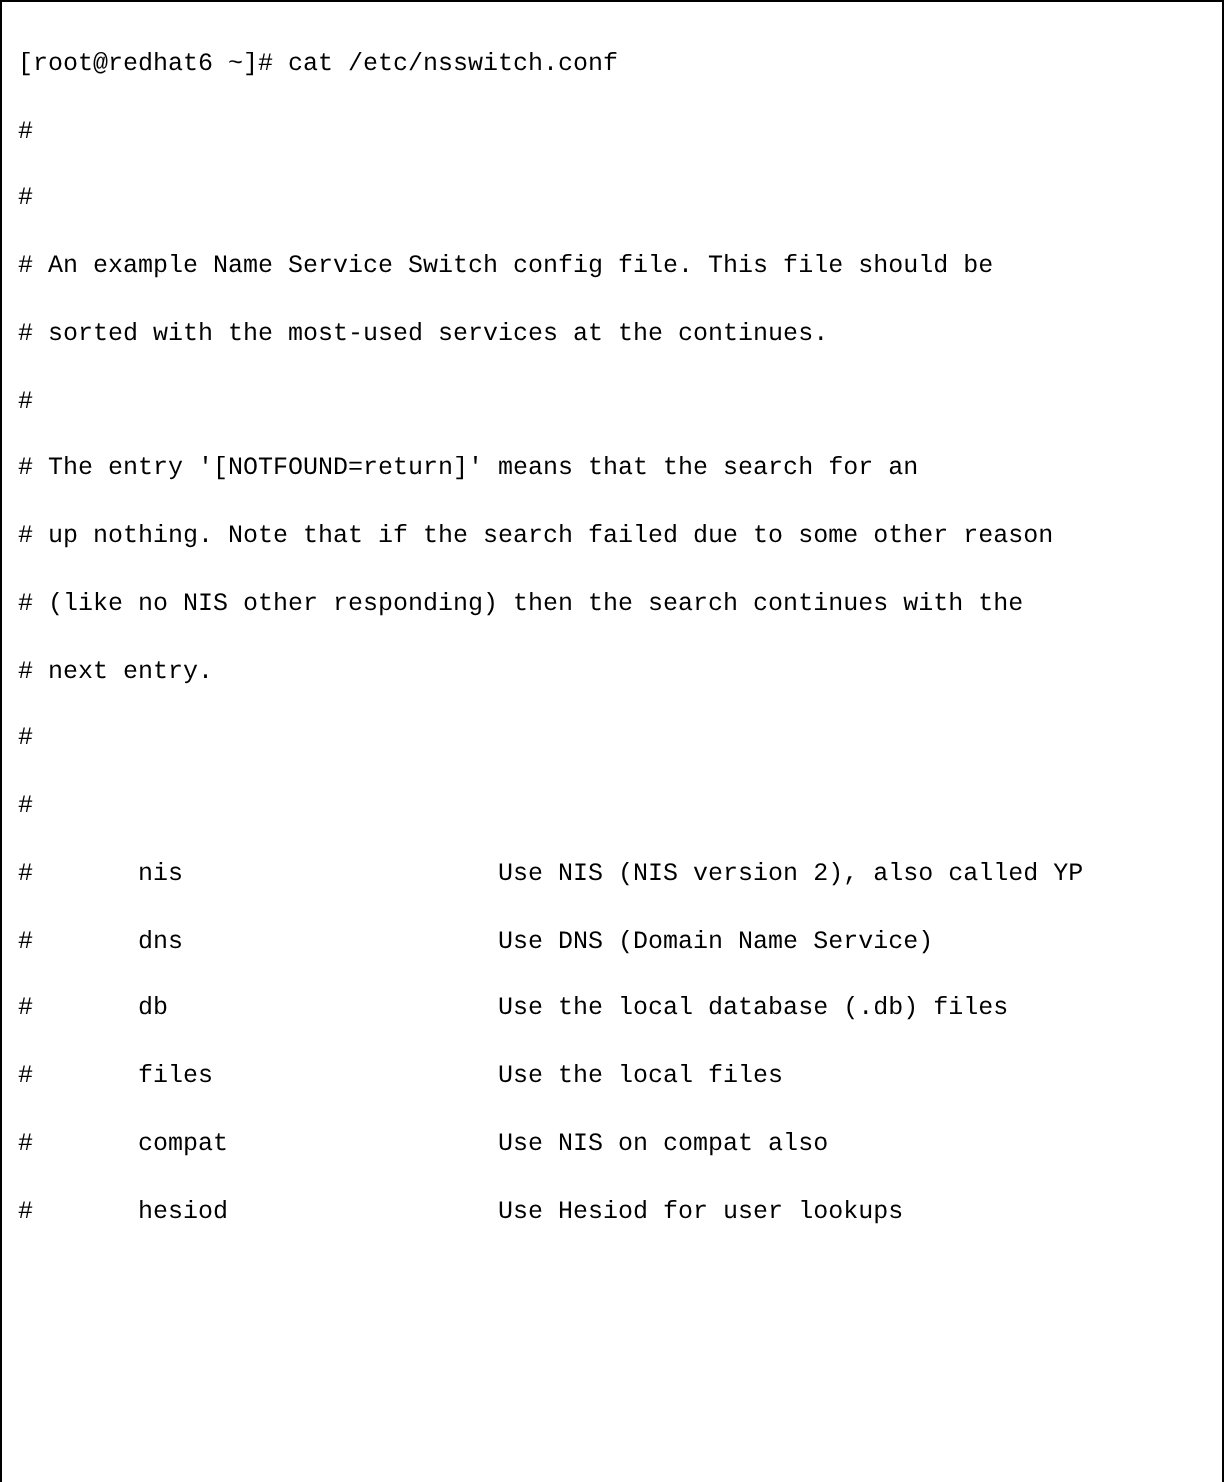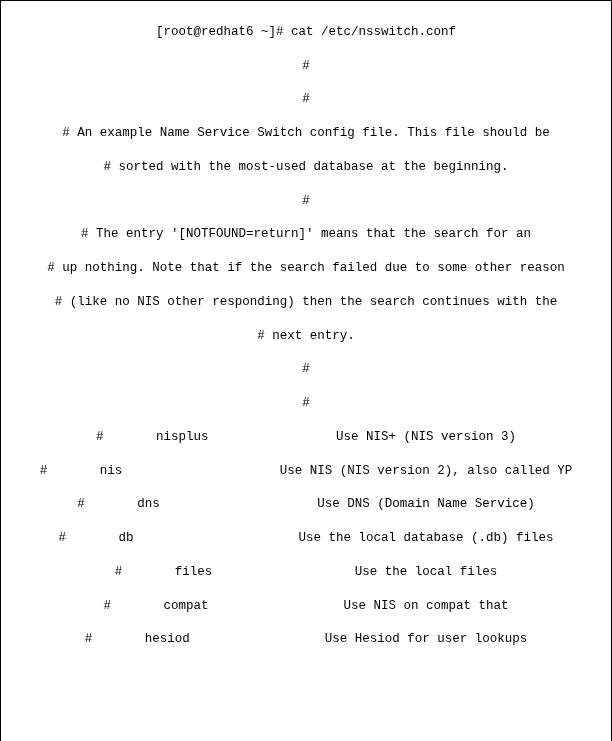--- a/index.html
+++ b/index.html
@@ -16,45 +16,43 @@
       padding: 6px 8px;
       width: 612px;
       border: 1px solid #000000;
     }
     .terminal {
       white-space: pre;
       overflow: hidden;
     }
     .line {
       white-space: pre;
-      text-align: center;
     }
   </style>
 </head>
 <body>
 
 <div class="terminal">
 <div class="line">[root@redhat6 ~]# cat /etc/nsswitch.conf</div>
 <div class="line">#</div>
 <div class="line">#</div>
 <div class="line"># An example Name Service Switch config file. This file should be</div>
-<div class="line"># sorted with the most-used database at the beginning.</div>
+<div class="line"># sorted with the most-used services at the continues.</div>
 <div class="line">#</div>
 <div class="line"># The entry '[NOTFOUND=return]' means that the search for an</div>
 <div class="line"># up nothing. Note that if the search failed due to some other reason</div>
 <div class="line"># (like no NIS other responding) then the search continues with the</div>
 <div class="line"># next entry.</div>
 <div class="line">#</div>
 <div class="line">#</div>
-<div class="line">#       nisplus                 Use NIS+ (NIS version 3)</div>
 <div class="line">#       nis                     Use NIS (NIS version 2), also called YP</div>
 <div class="line">#       dns                     Use DNS (Domain Name Service)</div>
 <div class="line">#       db                      Use the local database (.db) files</div>
 <div class="line">#       files                   Use the local files</div>
-<div class="line">#       compat                  Use NIS on compat that</div>
+<div class="line">#       compat                  Use NIS on compat also</div>
 <div class="line">#       hesiod                  Use Hesiod for user lookups</div>
 
 
 <div class="line"></div>
 
 
 
 
 
 

